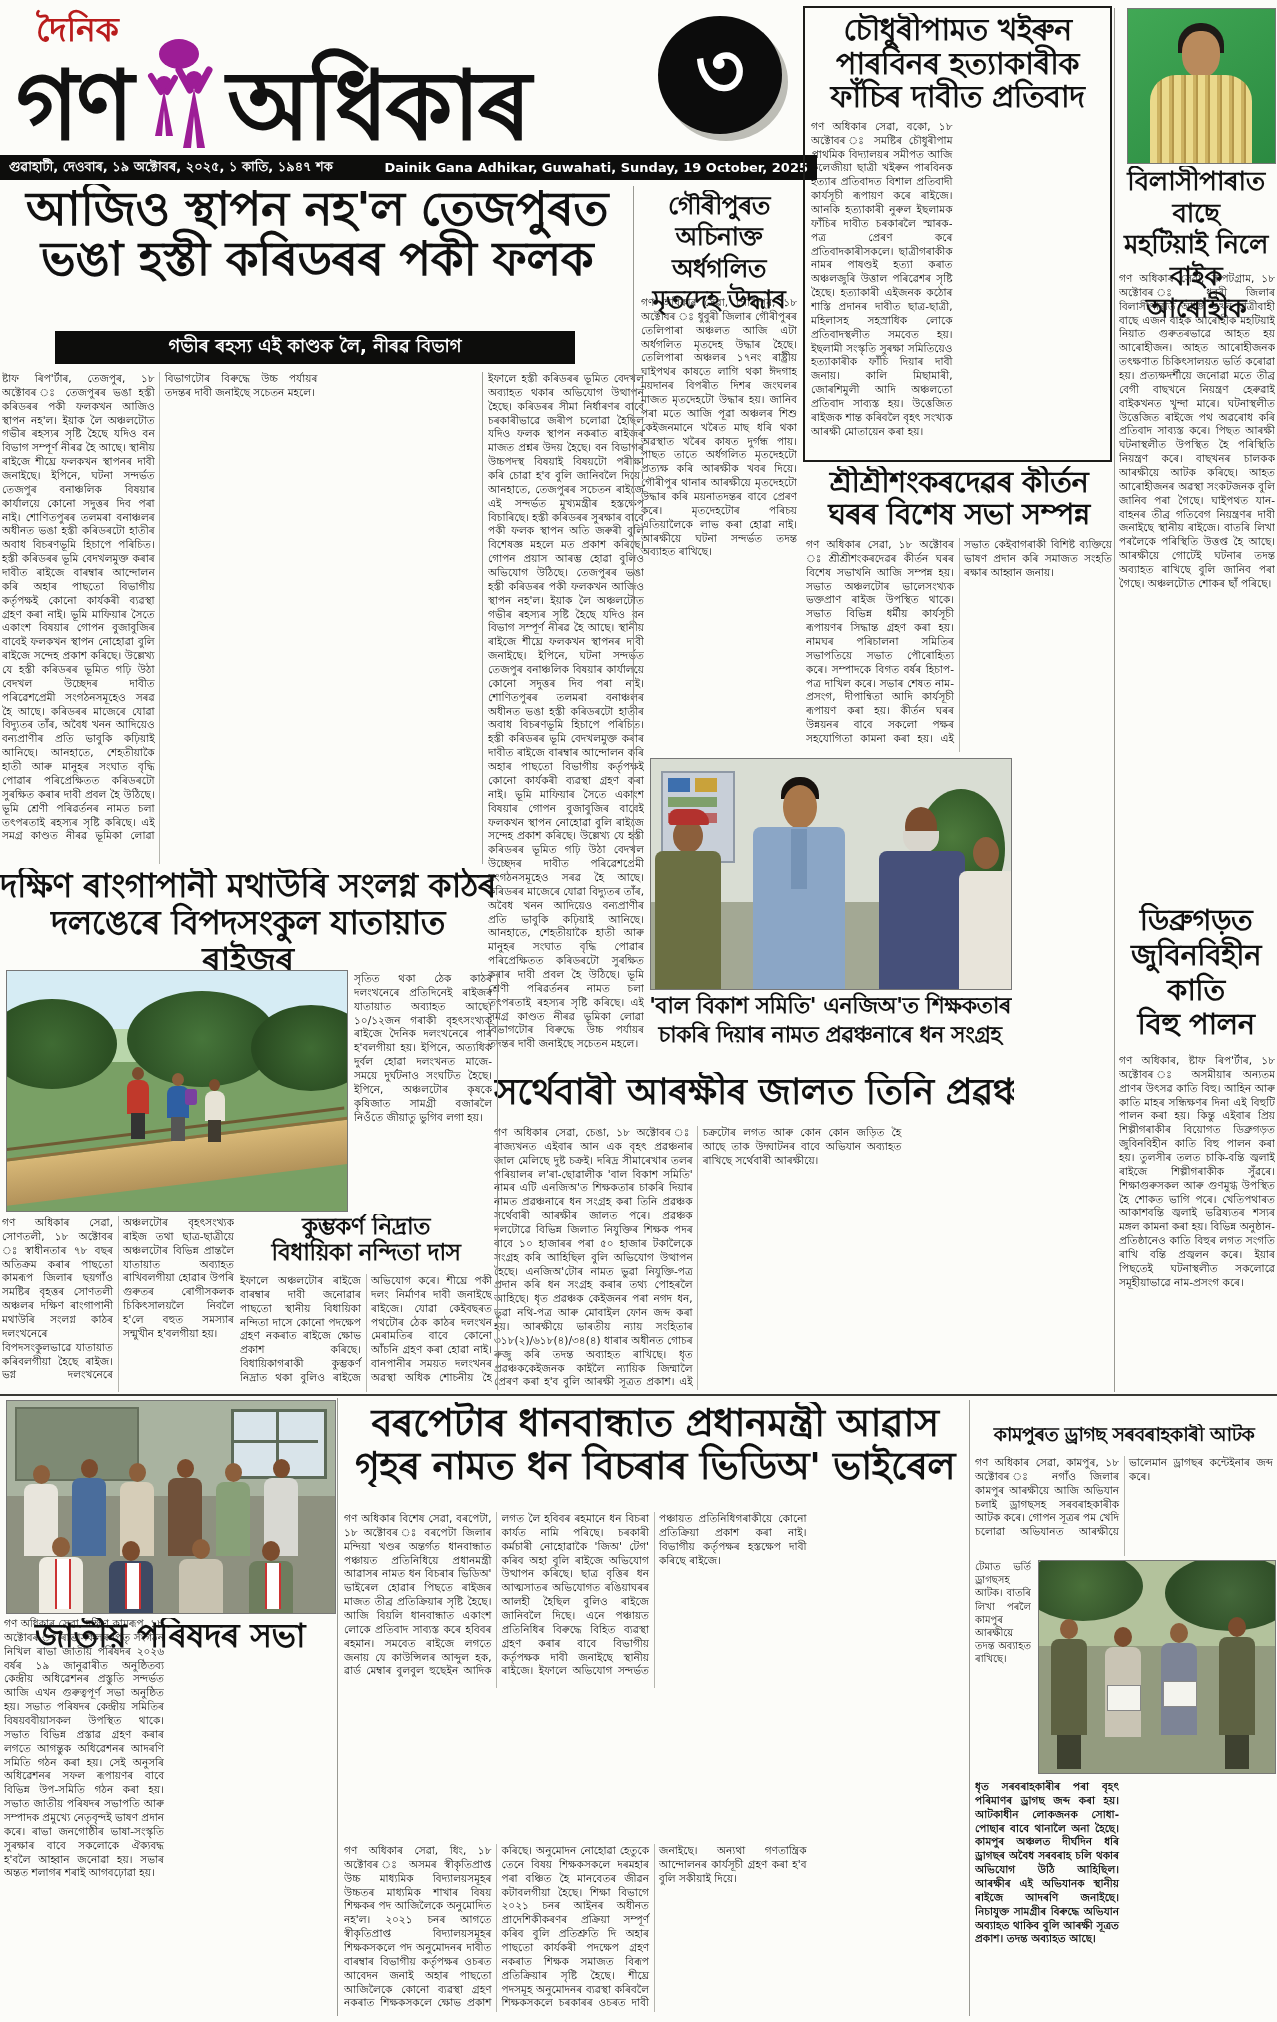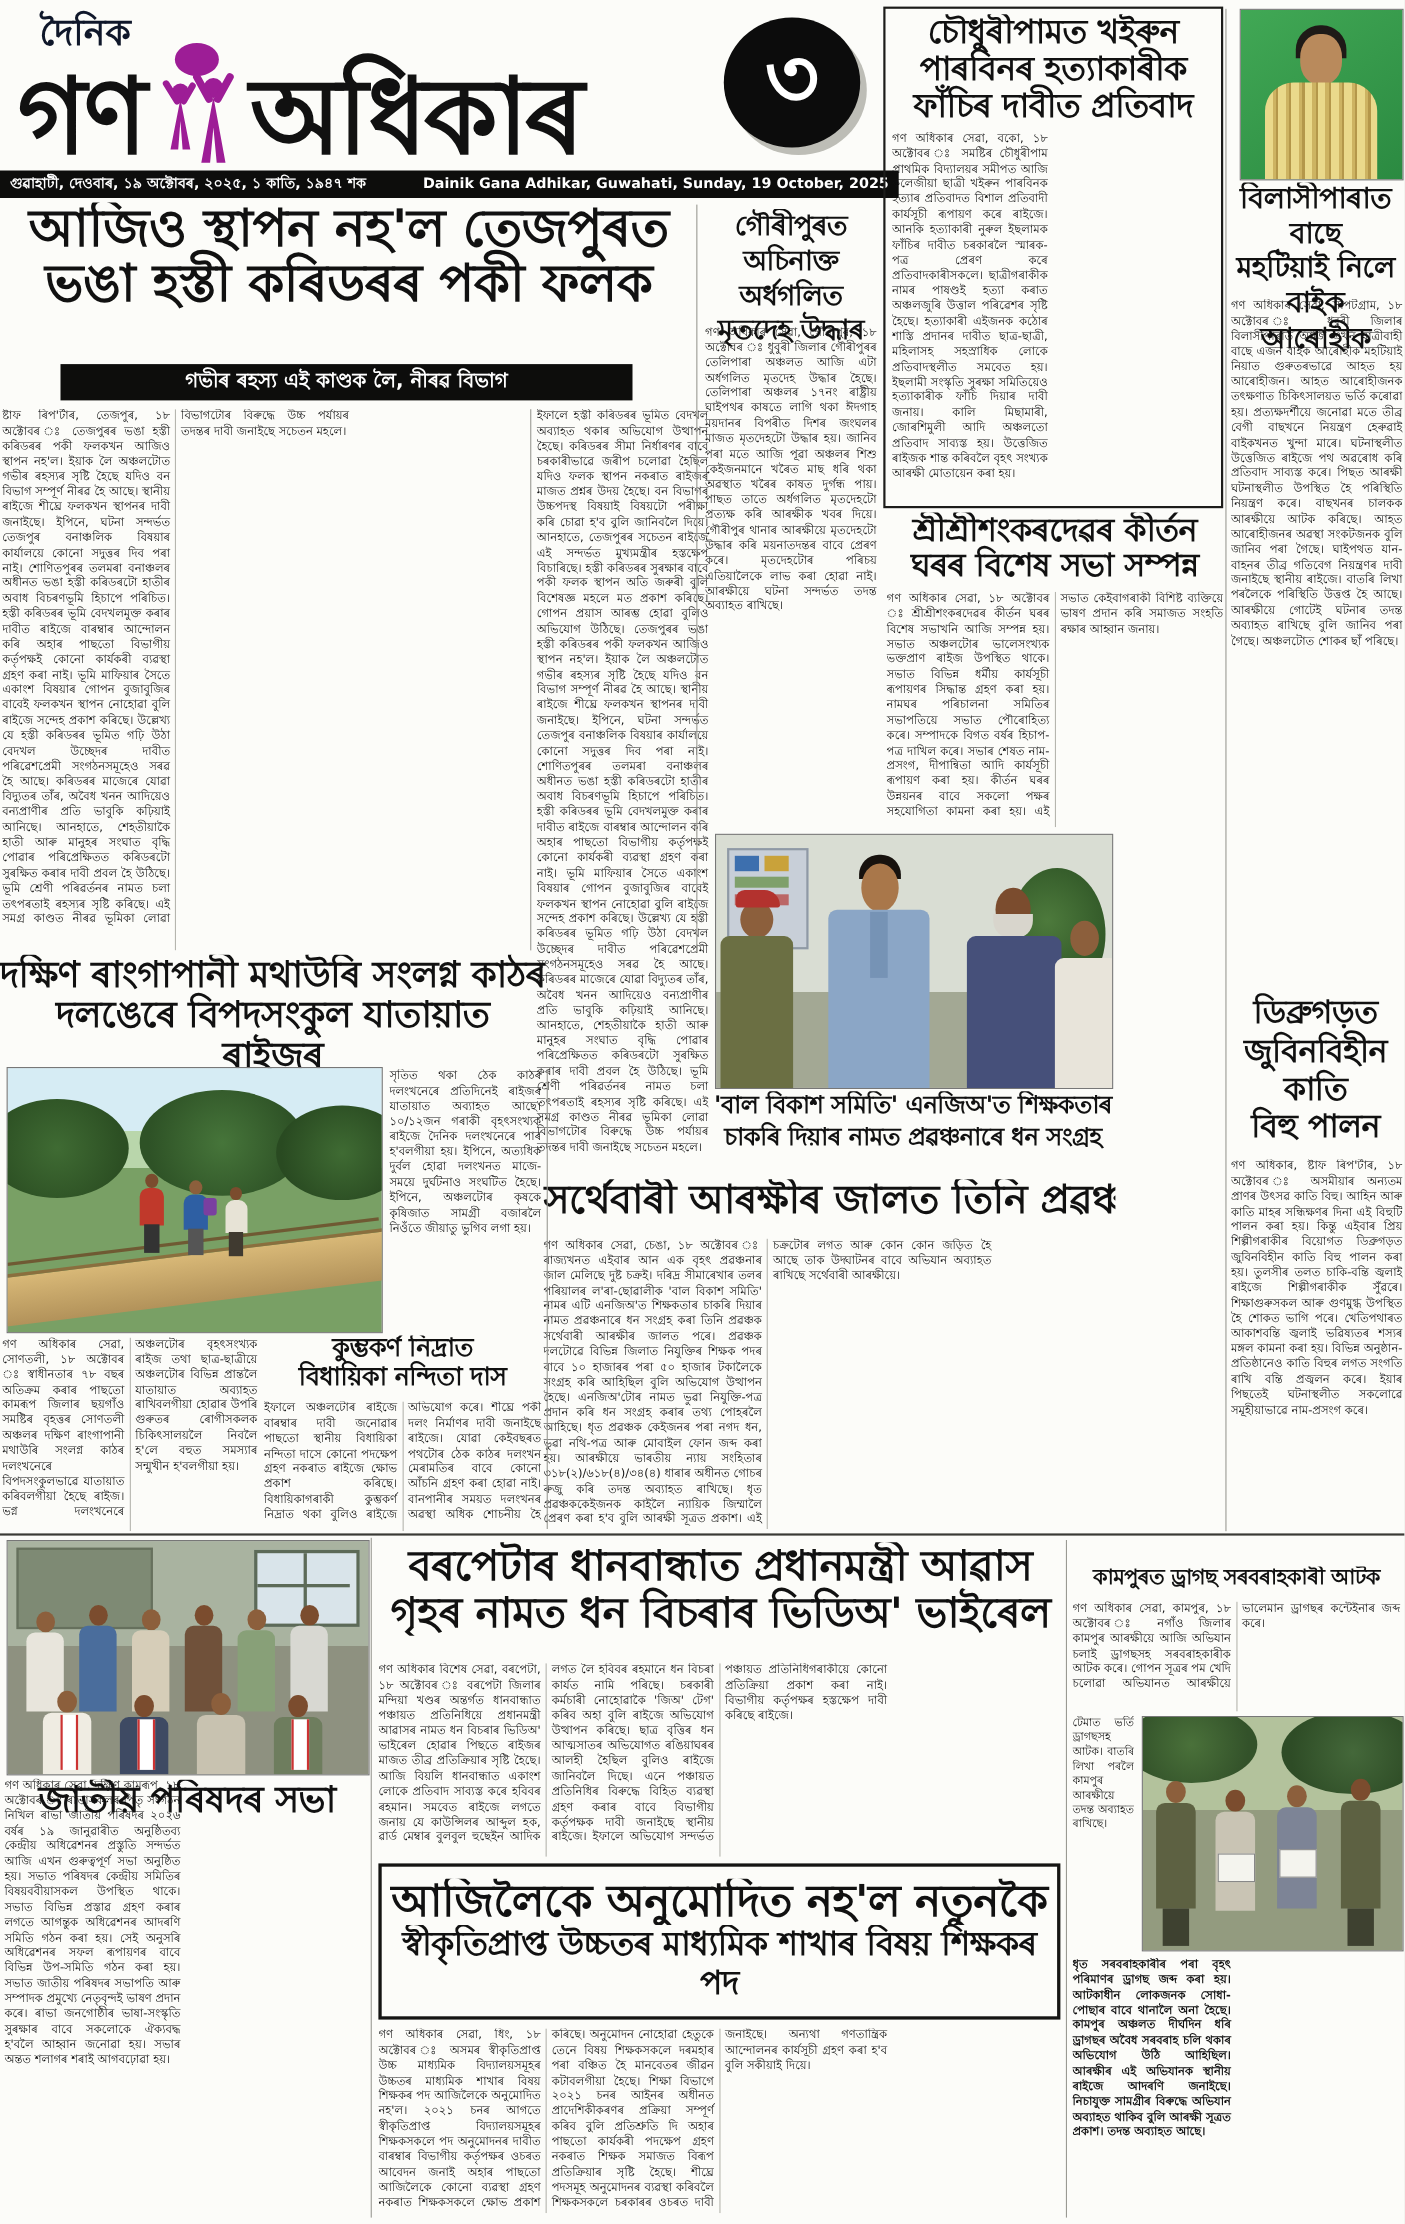--- a/index.html
+++ b/index.html
@@ -16,21 +16,21 @@
   .hline{background:#3a3a36;height:2px;}
   .photo{overflow:hidden;border:1px solid #777;}
   .fig-head{position:absolute;border-radius:50%;}
   .fig-torso{position:absolute;border-radius:8px 8px 0 0;}
 </style>
 </head>
 <body>
 
 <div id="page">
 
-  <div class="abs" style="left:36px;top:4px;font-size:33px;font-weight:900;color:#0f172a;">দৈনিক</div>
+  <div class="abs" style="left:36px;top:4px;font-size:33px;font-weight:900;color:#b91c1c;">দৈনিক</div>
 
   <div class="abs" style="left:16px;top:30px;width:636px;height:124px;display:flex;align-items:flex-end;overflow:hidden;">
     <span style="font-size:96px;font-weight:900;line-height:1;letter-spacing:-3px;">গণ</span>
     <span class="abs" style="position:static;display:inline-block;width:96px;height:118px;">
       <svg width="96" height="118" viewBox="0 0 96 118">
         <ellipse cx="48" cy="18" rx="20" ry="15" fill="#9d1d96"></ellipse>
 
         <circle cx="33" cy="48" r="8" fill="#9d1d96"></circle>
         <path d="M33 54 L24 100 L31 100 L33 74 L35 100 L42 100 Z" fill="#9d1d96"></path>
         <path d="M30 56 L20 40 M36 56 L44 42" stroke="#9d1d96" stroke-width="6" stroke-linecap="round"></path>
@@ -338,23 +338,18 @@
         <div class="abs" style="left:10px;top:118px;width:24px;height:34px;background:#3e4130;"></div>
       </div>
   </div>
   <div class="bt abs" style="left:975px;top:1560px;width:56px;height:212px;columns:1;font-size:10px;">
     <span>টেমাত ভৰ্তি ড্ৰাগছসহ আটক। বাতৰি লিখা পৰলৈ কামপুৰ আৰক্ষীয়ে তদন্ত অব্যাহত ৰাখিছে।</span>
   </div>
   <div class="bt abs" style="left:975px;top:1780px;width:298px;height:232px;columns:2;font-weight:bold;">
     <span>ধৃত সৰবৰাহকাৰীৰ পৰা বৃহৎ পৰিমাণৰ ড্ৰাগছ জব্দ কৰা হয়। আটকাধীন লোকজনক সোধা-পোছাৰ বাবে থানালৈ অনা হৈছে। কামপুৰ অঞ্চলত দীৰ্ঘদিন ধৰি ড্ৰাগছৰ অবৈধ সৰবৰাহ চলি থকাৰ অভিযোগ উঠি আহিছিল। আৰক্ষীৰ এই অভিযানক স্থানীয় ৰাইজে আদৰণি জনাইছে। নিচাযুক্ত সামগ্ৰীৰ বিৰুদ্ধে অভিযান অব্যাহত থাকিব বুলি আৰক্ষী সূত্ৰত প্ৰকাশ। তদন্ত অব্যাহত আছে।</span>
   </div>
 
-  <div class="abs" style="left:344px;top:1694px;width:620px;height:142px;border:3px solid #151513;box-sizing:border-box;
-       display:flex;flex-direction:column;justify-content:center;overflow:hidden;">
-    <div class="hl" style="font-size:40px;line-height:1.05;">আজিলৈকে অনুমোদিত নহ'ল নতুনকৈ</div>
-    <div class="hl" style="font-size:30px;line-height:1.2;">স্বীকৃতিপ্ৰাপ্ত উচ্চতৰ মাধ্যমিক শাখাৰ বিষয় শিক্ষকৰ পদ</div>
-  </div>
   <div class="bt abs" style="left:344px;top:1844px;width:620px;height:168px;columns:4;">
     <b class="by">গণ অধিকাৰ সেৱা, ধিং, ১৮ অক্টোবৰ ঃ</b>
     <span>অসমৰ স্বীকৃতিপ্ৰাপ্ত উচ্চ মাধ্যমিক বিদ্যালয়সমূহৰ উচ্চতৰ মাধ্যমিক শাখাৰ বিষয় শিক্ষকৰ পদ আজিলৈকে অনুমোদিত নহ'ল। ২০২১ চনৰ আগতে স্বীকৃতিপ্ৰাপ্ত বিদ্যালয়সমূহৰ শিক্ষকসকলে পদ অনুমোদনৰ দাবীত বাৰম্বাৰ বিভাগীয় কৰ্তৃপক্ষৰ ওচৰত আবেদন জনাই অহাৰ পাছতো আজিলৈকে কোনো ব্যৱস্থা গ্ৰহণ নকৰাত শিক্ষকসকলে ক্ষোভ প্ৰকাশ কৰিছে। অনুমোদন নোহোৱা হেতুকে তেনে বিষয় শিক্ষকসকলে দৰমহাৰ পৰা বঞ্চিত হৈ মানবেতৰ জীৱন কটাবলগীয়া হৈছে। শিক্ষা বিভাগে ২০২১ চনৰ আইনৰ অধীনত প্ৰাদেশিকীকৰণৰ প্ৰক্ৰিয়া সম্পূৰ্ণ কৰিব বুলি প্ৰতিশ্ৰুতি দি অহাৰ পাছতো কাৰ্যকৰী পদক্ষেপ গ্ৰহণ নকৰাত শিক্ষক সমাজত বিৰূপ প্ৰতিক্ৰিয়াৰ সৃষ্টি হৈছে। শীঘ্ৰে পদসমূহ অনুমোদনৰ ব্যৱস্থা কৰিবলৈ শিক্ষকসকলে চৰকাৰৰ ওচৰত দাবী জনাইছে। অন্যথা গণতান্ত্ৰিক আন্দোলনৰ কাৰ্যসূচী গ্ৰহণ কৰা হ'ব বুলি সকীয়াই দিয়ে।</span>
   </div>
 
 </div>
 
 </body></html>

